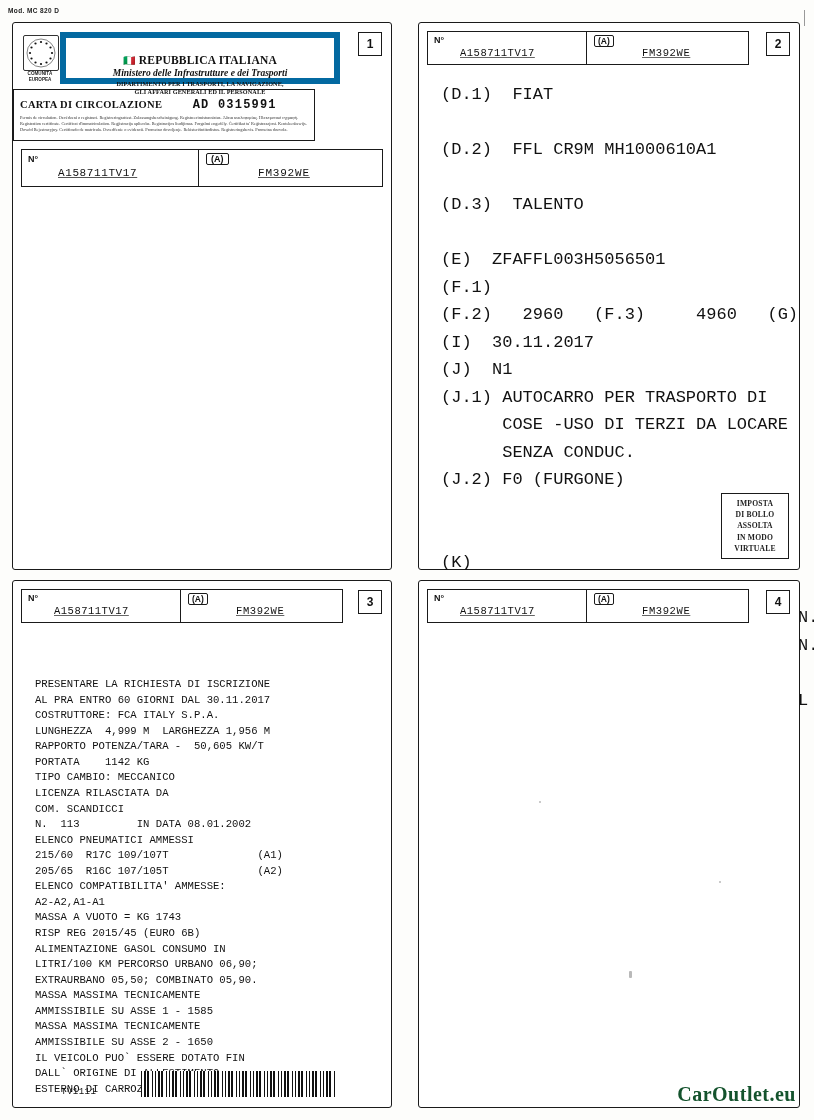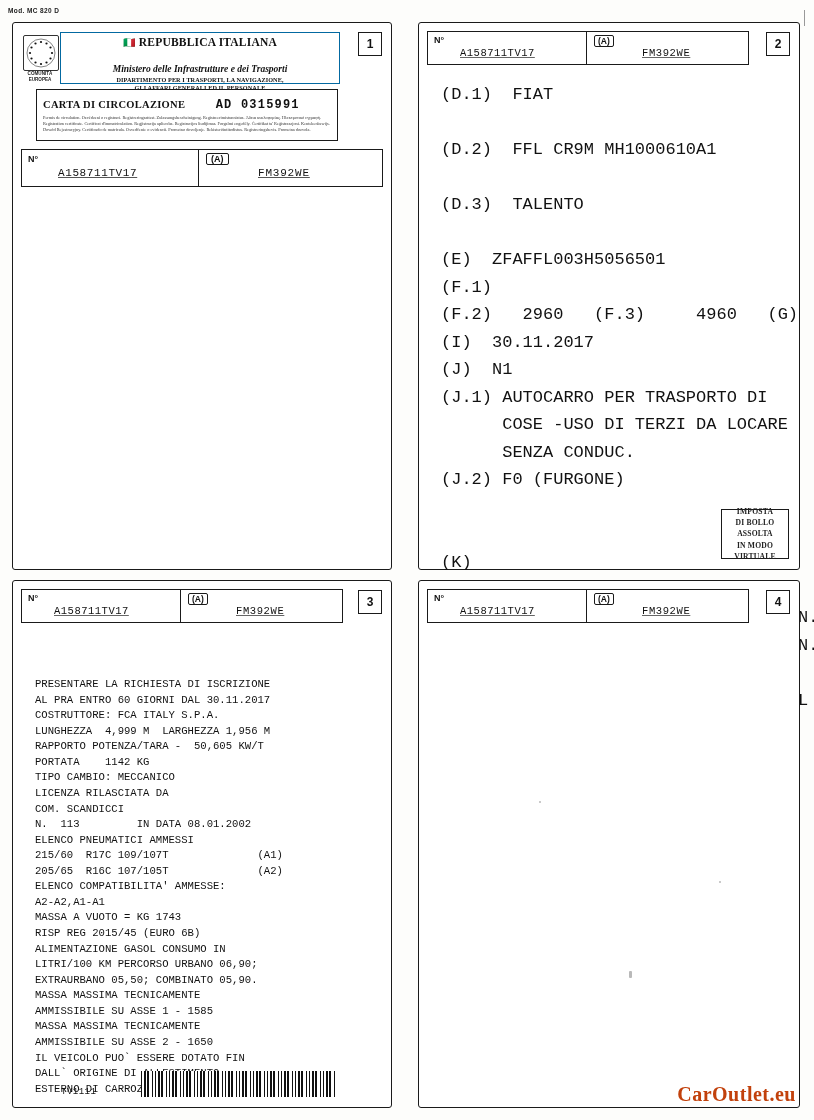--- a/index.html
+++ b/index.html
@@ -46,41 +46,41 @@
     border:1px solid #1a1a1a;
     width:22px;height:22px;
     display:flex;align-items:center;justify-content:center;
     font-size:12px;font-weight:bold;
     background:#fff;
   }
 
   
   .hdrbox{
     position:absolute;left:47px;top:9px;width:280px;height:52px;
-    border:1px solid #0369a1;
+    border:6px solid #0369a1;
     text-align:center;
     box-sizing:border-box;
-    padding-top:3px;
+    padding-top:16px;
   }
   .hdrbox .t1{font-size:11.5px;font-weight:bold;letter-spacing:.2px;}
-  .hdrbox .t2{font-size:9.5px;font-style:italic;font-weight:bold;margin-top:16px;}
+  .hdrbox .t2{font-size:9.5px;font-style:italic;font-weight:bold;margin-top:2px;}
   .hdrbox .t3{font-size:6.2px;font-weight:bold;margin-top:2px;line-height:1.25;letter-spacing:.1px;}
   .eustars{
     position:absolute;left:10px;top:12px;width:34px;height:34px;
     background:#fff;border:1px solid #333;border-radius:2px;
     display:flex;align-items:center;justify-content:center;
   }
   .eustars svg{display:block;}
   .eulabel{
     position:absolute;left:8px;top:48px;width:38px;
     font-size:4.6px;font-weight:bold;text-align:center;line-height:1.3;color:#222;
   }
 
   .cartabox{
-    position:absolute;left:23px;top:66px;width:302px;height:52px;
+    position:absolute;left:0;top:66px;width:302px;height:52px;
     border:1px solid #1a1a1a;box-sizing:border-box;padding:4px 6px;
   }
   .cartabox .ct{font-size:10.5px;font-weight:bold;letter-spacing:.3px;display:inline-block;}
   .cartabox .cnum{font-size:12px;font-weight:bold;letter-spacing:1.2px;margin-left:26px;}
   .cartabox .tiny{font-size:4.3px;line-height:1.45;margin-top:3px;color:#333;}
 
   .numbox{
     position:absolute;left:8px;top:126px;width:362px;height:38px;
     border:1px solid #1a1a1a;box-sizing:border-box;
   }
@@ -125,40 +125,40 @@
   .body2{
     position:absolute;left:22px;top:58px;width:352px;
     font-size:17px;line-height:1.62;white-space:pre;
   }
   .body3{
     position:absolute;left:22px;top:52px;width:350px;
     font-size:10.6px;line-height:1.47;white-space:pre;margin-top:44px;
   }
 
   .bollo{
-    position:absolute;right:10px;bottom:10px;width:68px;height:50px;
+    position:absolute;right:10px;bottom:10px;width:68px;height:66px;
     border:1px solid #1a1a1a;box-sizing:border-box;
     display:flex;flex-direction:column;align-items:center;justify-content:center;
     font-size:7.6px;font-weight:bold;line-height:1.5;text-align:center;color:#222;
     letter-spacing:.2px;
   }
 
   .barcode{
     position:absolute;left:128px;bottom:10px;width:196px;height:26px;
     background:repeating-linear-gradient(90deg,
       #111 0 1px, #fff 1px 3px, #111 3px 5px, #fff 5px 6px,
       #111 6px 8px, #fff 8px 11px, #111 11px 12px, #fff 12px 14px);
   }
   .barlabel{
     position:absolute;left:48px;bottom:10px;font-size:9px;letter-spacing:.5px;
   }
 
   .watermark{
     position:absolute;right:18px;bottom:14px;
-    font-size:20px;color:#c2410c;font-weight:bold;letter-spacing:.5px;
+    font-size:20px;color:#14532d;font-weight:bold;letter-spacing:.5px;
     font-family:"Liberation Serif", serif;
   }
   .specks{position:absolute;}
   .speck{position:absolute;background:#b9b9b9;border-radius:50%;}
 </style>
 </head>
 <body>
 
 <div class="page">
 

